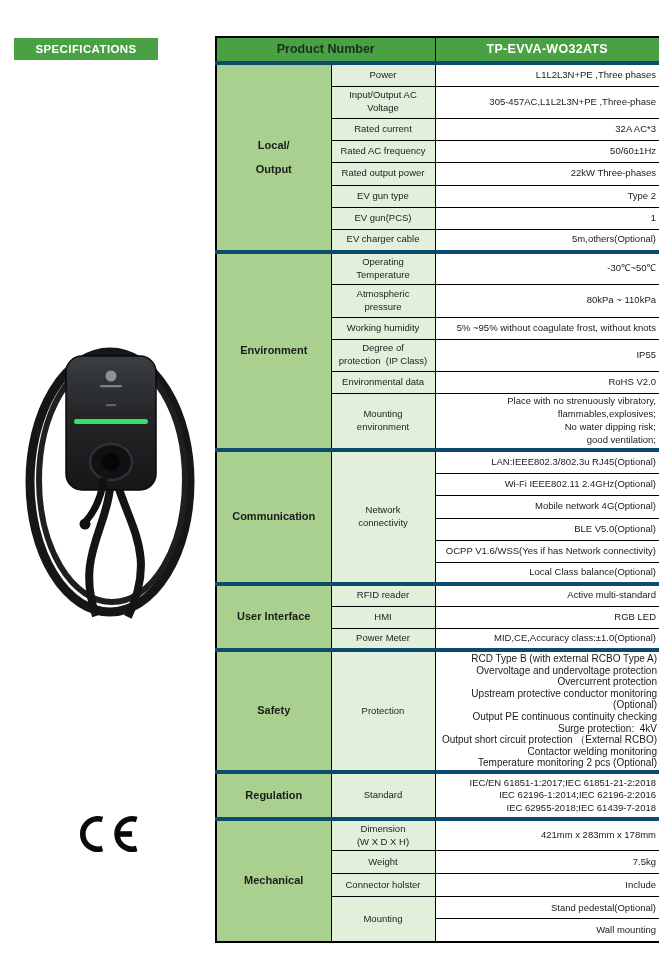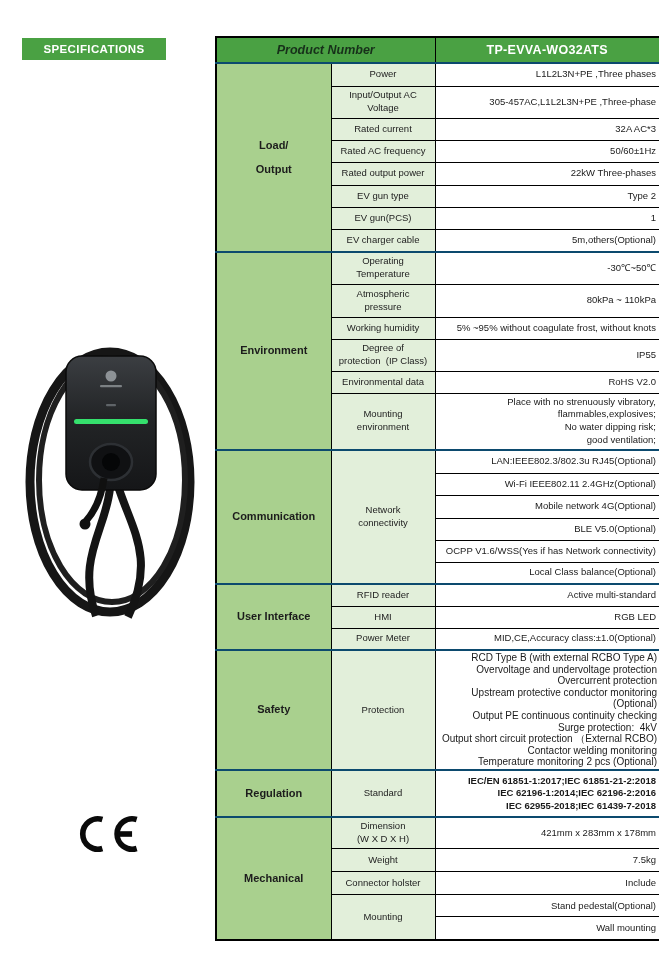--- a/index.html
+++ b/index.html
@@ -10,21 +10,21 @@
   }
   html,body{margin:0;padding:0;}
   body{
     width:659px;height:954px;background:#ffffff;position:relative;
     font-family:"Liberation Sans", sans-serif;color:#1a1a1a;overflow:hidden;
   }
   .page{position:absolute;inset:0;background:#fff;}
 
   
   .spec-banner{
-    position:absolute;left:22px;top:38px;width:144px;height:22px;
+    position:absolute;left:14px;top:38px;width:144px;height:22px;
     background:var(--header-green);color:#fff;font-weight:bold;font-size:11.5px;
     display:flex;align-items:center;justify-content:center;letter-spacing:.4px;
   }
   .title-box{
     position:absolute;left:16px;top:61px;width:187px;height:53px;
     border:2px solid #060606;background:#fff;
     display:flex;flex-direction:column;align-items:center;justify-content:center;
     font-weight:bold;font-size:15px;line-height:1.35;text-align:center;color:#0d0d0d;
   }
   .charger{position:absolute;left:14px;top:320px;width:192px;height:300px;}
@@ -33,32 +33,32 @@
   
   table.spec-table{
     position:absolute;left:215px;top:36px;width:444px;
     border-collapse:collapse;table-layout:fixed;border:2px solid #000;
   }
   .spec-table td{
     border:1px solid #000;padding:1px 3px;text-align:center;vertical-align:middle;
     white-space:pre-wrap;font-size:9.5px;line-height:1.35;color:#1a1a1a;
     overflow:hidden;
   }
-  tr.ss td{border-top:2px solid #0c4a6e;}
+  tr.ss td{border-top:4px solid #0c4a6e;}
   td.ph{background:var(--header-green);font-weight:bold;font-size:12.5px;}
-  td.ph-label{color:#17301a;font-style:italic;}
+  td.ph-label{color:#17301a;}
   td.ph-value{color:#ffffff;letter-spacing:.3px;}
   td.sec{
     background:var(--section-green);font-weight:bold;font-size:11px;
     line-height:2.1;color:#1c1c1c;
   }
   td.lbl{background:var(--label-green);color:#222;}
   td.val{background:#fff;text-align:right;}
   td.tight{font-size:10px;line-height:11.6px;padding:1px 2px;}
-  td.std{line-height:1.3;font-weight:bold;}
+  td.std{line-height:1.3;}
 </style>
 </head>
 <body>
 
 <div class="page">
 
   <div class="spec-banner">
     <span>SPECIFICATIONS</span>
   </div>
 
@@ -108,21 +108,21 @@
         <col style="width:225px">
       </colgroup>
 
     <tbody>
         <tr style="height:26px">
       <td class="ph ph-label" colspan="2">Product Number</td>
       <td class="ph ph-value">TP-EVVA-WO32ATS</td>
     </tr>
 
     <tr class="ss" style="height:23px">
-      <td class="sec" rowspan="8">Load/
+      <td class="sec" rowspan="8">Local/
 Output</td>
       <td class="lbl">Power</td>
       <td class="val">L1L2L3N+PE ,Three phases</td>
     </tr>
     <tr style="height:32px">
       <td class="lbl">Input/Output AC
 Voltage</td>
       <td class="val">305-457AC,L1L2L3N+PE ,Three-phase</td>
     </tr>
     <tr style="height:22px">

